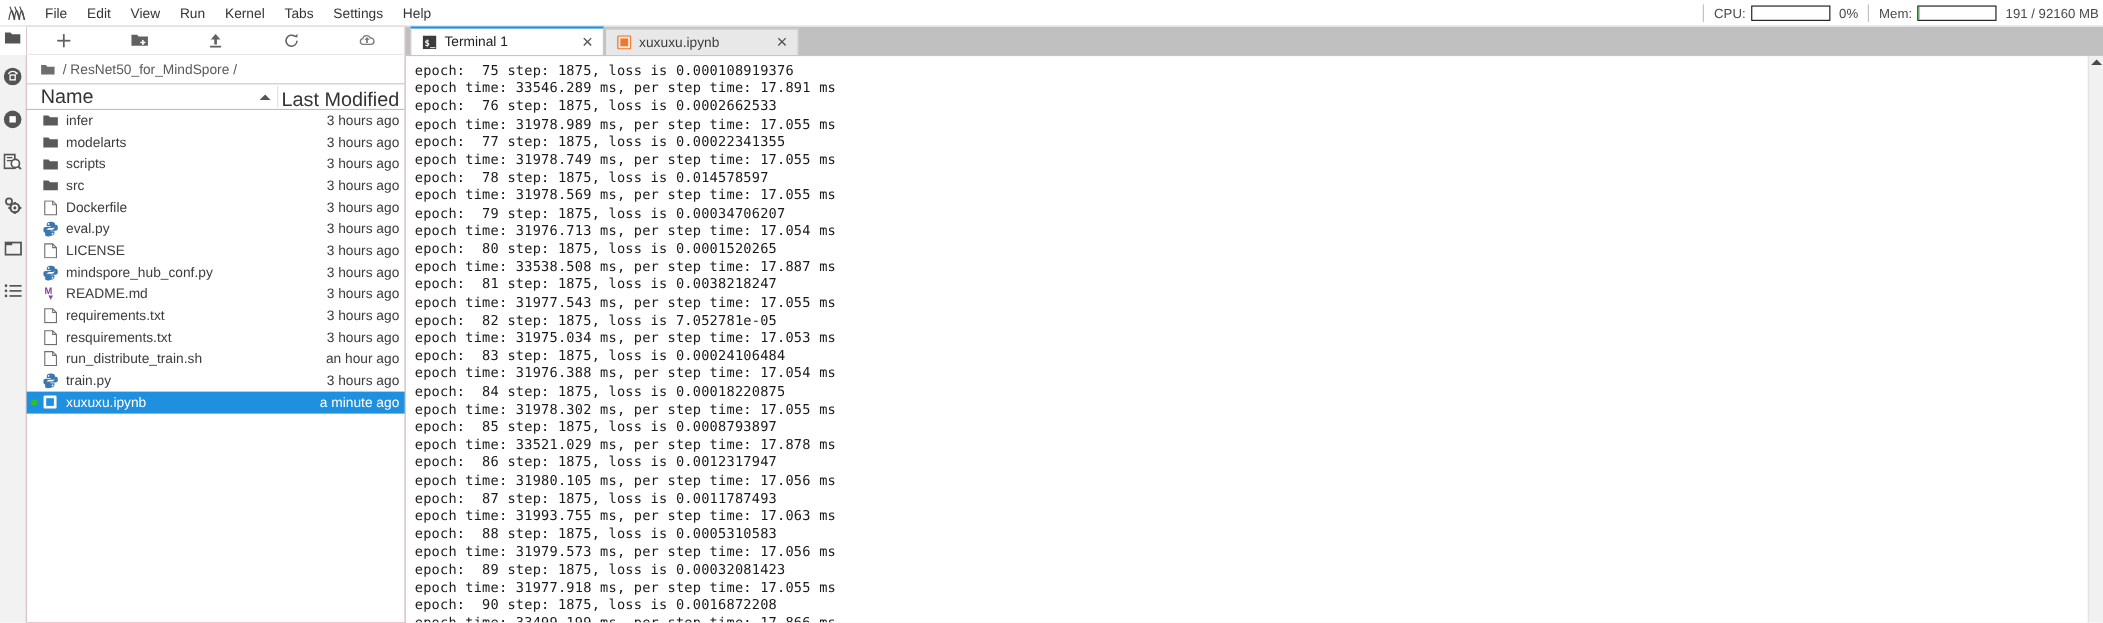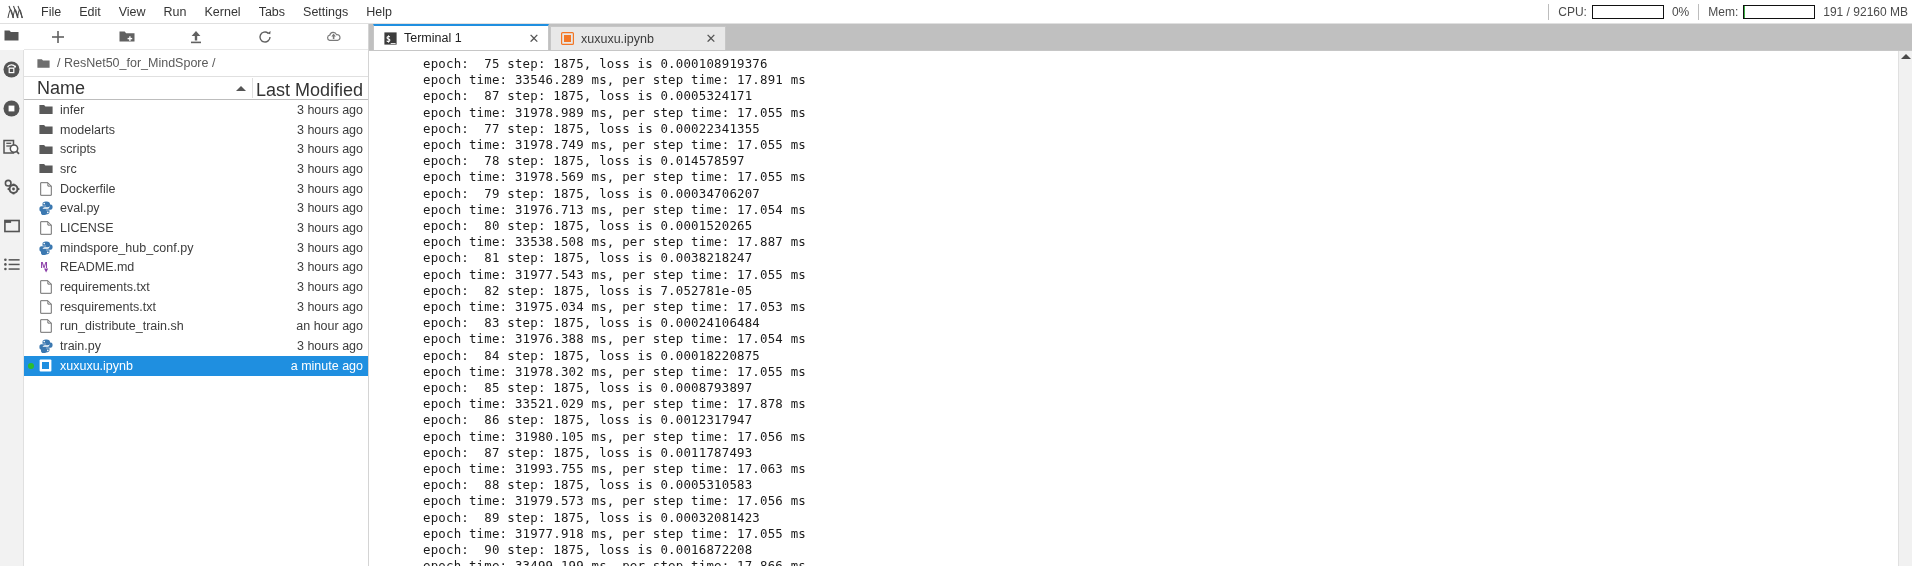--- a/index.html
+++ b/index.html
@@ -248,21 +248,20 @@
     overflow: hidden;
     min-width: 0;
   }
   #terminal-screen .tline {
     font-family: "DejaVu Sans Mono", "Liberation Mono", monospace;
     font-size: 12.4px;
     line-height: 16.2px;
     color: #1a1a1a;
     white-space: pre;
     letter-spacing: 0.2px;
-    margin-left: 46px;
   }
   #term-scrollbar {
     width: 14px;
     flex: 0 0 14px;
     background: #f1f1f1;
     border-left: 1px solid #e0e0e0;
     position: relative;
   }
   #term-scrollbar .sb-up {
     position: absolute; top: 3px; left: 2px;
@@ -632,21 +631,21 @@
             </svg>
           </span>
           <span class="tlabel">xuxuxu.ipynb</span>
           <span class="tclose">✕</span>
         </div>
       </div>
     <div id="terminal-panel">
       <div id="terminal-screen">
           <div class="tline">epoch:  75 step: 1875, loss is 0.000108919376</div>
           <div class="tline">epoch time: 33546.289 ms, per step time: 17.891 ms</div>
-          <div class="tline">epoch:  87 step: 1875, loss is 0.0005324171</div>
+          <div class="tline">epoch:  76 step: 1875, loss is 0.0002662533</div>
           <div class="tline">epoch time: 31978.989 ms, per step time: 17.055 ms</div>
           <div class="tline">epoch:  77 step: 1875, loss is 0.00022341355</div>
           <div class="tline">epoch time: 31978.749 ms, per step time: 17.055 ms</div>
           <div class="tline">epoch:  78 step: 1875, loss is 0.014578597</div>
           <div class="tline">epoch time: 31978.569 ms, per step time: 17.055 ms</div>
           <div class="tline">epoch:  79 step: 1875, loss is 0.00034706207</div>
           <div class="tline">epoch time: 31976.713 ms, per step time: 17.054 ms</div>
           <div class="tline">epoch:  80 step: 1875, loss is 0.0001520265</div>
           <div class="tline">epoch time: 33538.508 ms, per step time: 17.887 ms</div>
           <div class="tline">epoch:  81 step: 1875, loss is 0.0038218247</div>

